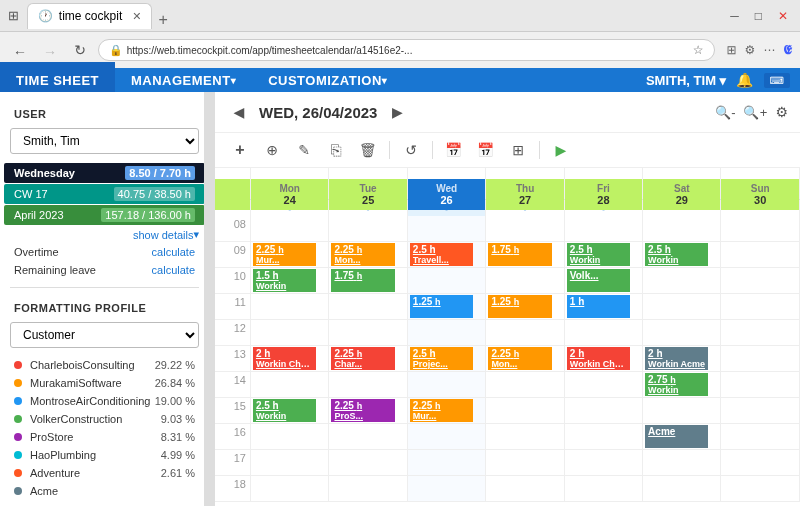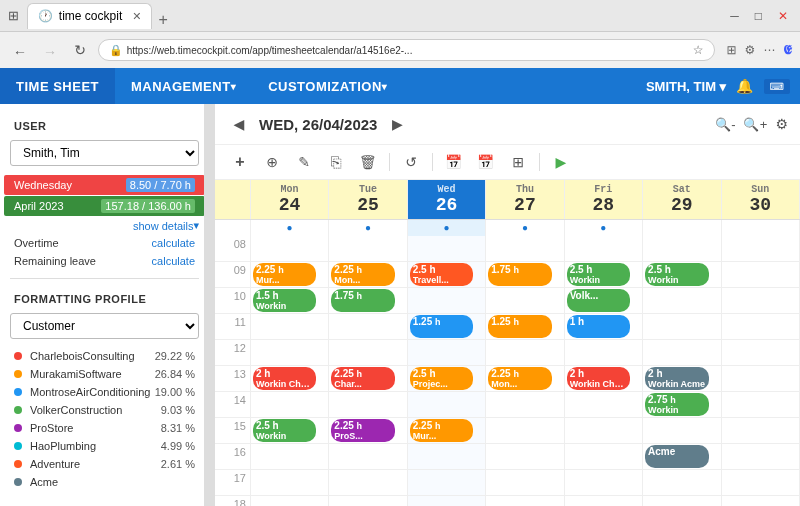--- a/index.html
+++ b/index.html
@@ -7,39 +7,39 @@
 
     .address-bar { display: flex; align-items: center; padding: 4px 8px; background: #f0f0f0; height: 36px; gap: 6px; }
     .nav-btn { background: none; border: none; font-size: 14px; color: #555; cursor: pointer; width: 24px; height: 24px; display: flex; align-items: center; justify-content: center; }
     .nav-btn:disabled { color: #bbb; }
     .url-bar { flex: 1; background: white; border: 1px solid #ccc; border-radius: 12px; padding: 3px 10px; font-size: 12px; color: #333; display: flex; align-items: center; }
     .url-text { flex: 1; color: #333; font-size: 10px; }
     .address-icons { display: flex; gap: 4px; margin-left: 6px; }
     .addr-icon { font-size: 12px; color: #666; cursor: pointer; }
 
     
-    .app-nav { background: #1976d2; display: flex; align-items: center; height: 36px; }
+    .app-nav { background: #1976d2; display: flex; align-items: center; height: 24px; }
     .nav-item { color: white; padding: 0 16px; height: 36px; display: flex; align-items: center; font-size: 13px; font-weight: 600; cursor: pointer; letter-spacing: 0.5px; }
     .nav-item.active { background: #1565c0; }
     .nav-item.with-arrow::after { content: ' ▾'; font-size: 10px; }
     .nav-user { margin-left: auto; display: flex; align-items: center; gap: 10px; padding-right: 10px; }
     .nav-user-name { color: white; font-size: 13px; font-weight: 600; }
     .nav-bell { color: white; font-size: 14px; cursor: pointer; }
     .nav-keyboard { background: #1565c0; color: white; padding: 2px 6px; font-size: 10px; border-radius: 2px; cursor: pointer; }
 
     
     .main-layout { display: flex; height: 438px; overflow: hidden; }
 
     
     .sidebar { width: 210px; min-width: 210px; background: white; border-right: 1px solid #ddd; overflow-y: auto; padding: 10px 0; position: relative; }
     .sidebar-section-title { font-size: 11px; font-weight: 700; color: #333; padding: 6px 14px 4px; letter-spacing: 0.5px; }
     .user-select-wrap { padding: 4px 10px 8px; }
     .user-select { width: 100%; padding: 4px 8px; border: 1px solid #bbb; border-radius: 3px; font-size: 12px; background: white; }
     .stat-row { display: flex; align-items: center; justify-content: space-between; padding: 3px 10px; font-size: 11px; color: #333; cursor: pointer; border-radius: 2px; margin: 1px 4px; }
-    .stat-row.highlighted-blue { background: #ef4444; color: white; }
+    .stat-row.highlighted-blue { background: #0f172a; color: white; font-weight: bold; }
     .stat-row.highlighted-blue .stat-val { background: #5c9de8; color: white; }
     .stat-row.highlighted-teal { background: #009688; color: white; }
     .stat-row.highlighted-teal .stat-val { background: #4db6ac; color: white; }
     .stat-row.highlighted-green { background: #388e3c; color: white; }
     .stat-row.highlighted-green .stat-val { background: #66bb6a; color: white; }
     .stat-label { font-size: 11px; }
     .stat-val { font-size: 11px; padding: 1px 4px; border-radius: 2px; }
     .show-details { font-size: 11px; color: #1976d2; padding: 2px 10px; cursor: pointer; display: flex; align-items: center; justify-content: flex-end; }
     .show-details::after { content: ' ▾'; }
     .calc-row { display: flex; justify-content: space-between; padding: 3px 14px; font-size: 11px; color: #333; }
@@ -66,37 +66,37 @@
     .cal-tools { display: flex; gap: 8px; }
     .cal-tool-btn { background: none; border: none; font-size: 14px; color: #555; cursor: pointer; }
 
     .cal-toolbar { padding: 4px 12px; display: flex; align-items: center; gap: 6px; border-bottom: 1px solid #eee; }
     .toolbar-btn { background: none; border: none; font-size: 14px; color: #555; cursor: pointer; width: 26px; height: 26px; display: flex; align-items: center; justify-content: center; border-radius: 3px; }
     .toolbar-sep { width: 1px; height: 18px; background: #ddd; margin: 0 2px; }
 
     
     .calendar-grid { flex: 1; overflow: auto; position: relative; }
     .cal-grid-table { width: 100%; border-collapse: collapse; }
-    .col-header { background: #fef9c3; position: sticky; top: 0; z-index: 10; font-family: Liberation Mono, monospace; }
+    .col-header { background: #bef264; position: sticky; top: 11px; z-index: 10; }
     .col-header-row th { border-bottom: 1px solid #ddd; border-right: 1px solid #eee; padding: 4px 4px; text-align: center; font-size: 12px; font-weight: 600; color: #333; }
     .col-header-row th.time-col { width: 36px; }
     .col-header-row th.today { background: #1976d2; color: white; border-radius: 0; }
     .day-name { font-size: 10px; color: #777; }
-    .day-num { font-size: 18px; font-weight: 700; }
+    .day-num { font-size: 11px; font-weight: 700; }
     .col-header-row th.today .day-name { color: rgba(255,255,255,0.8); }
     .col-header-row th.today .day-num { color: white; }
 
     .dot-row td { height: 16px; border-right: 1px solid #eee; text-align: center; vertical-align: middle; font-size: 10px; color: #1976d2; }
     .dot-row td.today-col { background: #e3f2fd; }
 
     .time-row td { border-right: 1px solid #eee; border-bottom: 1px solid #eee; height: 26px; vertical-align: top; position: relative; }
     .time-row td.time-label { text-align: right; padding-right: 4px; font-size: 11px; color: #999; vertical-align: top; padding-top: 2px; width: 36px; }
     .time-row td.today-col { background: #f8fbff; }
 
-    .event-block { position: absolute; left: 2px; right: 12px; border-radius: 10px; padding: 1px 3px; font-size: 10px; font-weight: 600; color: white; overflow: hidden; cursor: pointer; }
+    .event-block { position: absolute; left: 2px; right: 12px; border-radius: 0; padding: 1px 3px; font-size: 10px; font-weight: 600; color: white; overflow: hidden; cursor: pointer; text-decoration: underline; }
     .event-hours { font-size: 10px; font-weight: 700; }
     .event-unit { font-size: 9px; }
     .event-label { font-size: 9px; overflow: hidden; text-overflow: ellipsis; white-space: nowrap; }
 
     
     .calendar-grid::-webkit-scrollbar { width: 8px; height: 8px; }
     .calendar-grid::-webkit-scrollbar-track { background: #f0f0f0; }
     .calendar-grid::-webkit-scrollbar-thumb { background: #bbb; border-radius: 4px; }
 
     .sidebar::-webkit-scrollbar { width: 4px; }
@@ -174,20 +174,24 @@
 
       <div class="user-select-wrap">
         <select class="user-select">
           <option>Smith, Tim</option>
         </select>
       </div>
 
       <div class="stat-row highlighted-blue">
         <span class="stat-label">Wednesday</span>
         <span class="stat-val">8.50 / 7.70 h</span>
+      </div>
+      <div class="stat-row highlighted-teal">
+        <span class="stat-label">CW 17</span>
+        <span class="stat-val">40.75 / 38.50 h</span>
       </div>
       <div class="stat-row highlighted-green">
         <span class="stat-label">April 2023</span>
         <span class="stat-val">157.18 / 136.00 h</span>
       </div>
 
       <div class="show-details">show details</div>
 
       <div class="calc-row">
         <span>Overtime</span>

